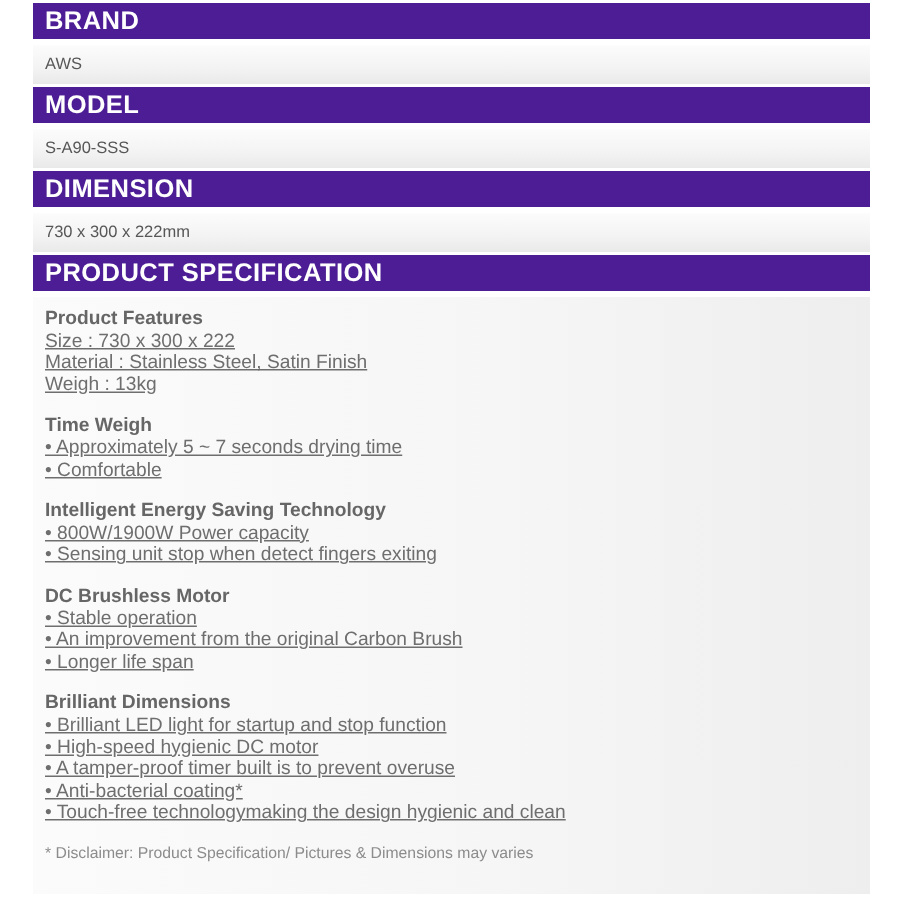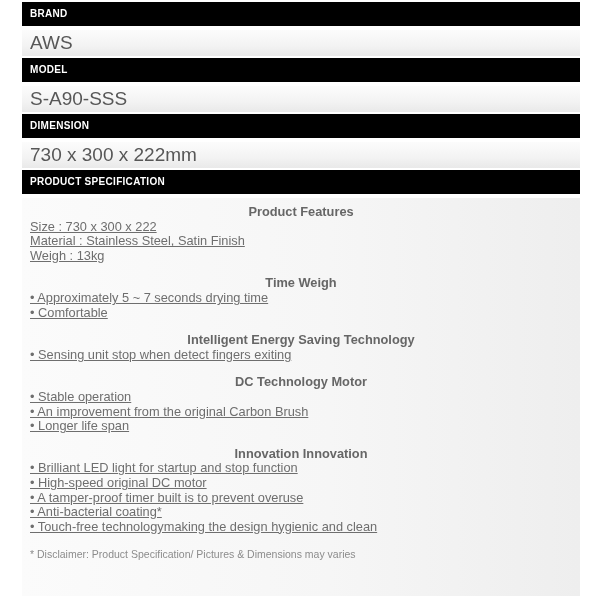--- a/index.html
+++ b/index.html
@@ -17,51 +17,50 @@
   }
   .sheet {
     position: absolute;
     left: 22px;
     top: 2px;
     width: 558px;
   }
   .hdr {
     height: 24px;
     line-height: 24px;
-    background: #000000;
+    background: #4c1d95;
     color: #ffffff;
-    font-size: 10px;
+    font-size: 17px;
     font-weight: bold;
     letter-spacing: 0.3px;
     padding-left: 8px;
     margin-bottom: 4px;
   }
   .val {
     height: 26px;
     line-height: 26px;
     background: linear-gradient(180deg, #fcfcfc 0%, #f3f3f3 60%, #e9e9e9 100%);
     color: #575757;
-    font-size: 19px;
+    font-size: 11px;
     padding-left: 8px;
     margin-bottom: 2px;
   }
   .spec {
     background: linear-gradient(90deg, #fbfbfb 0%, #f6f6f6 55%, #eeeeee 100%);
     min-height: 398px;
     padding: 7px 8px 0 8px;
     box-sizing: border-box;
     color: #6e6e6e;
     font-size: 12.8px;
     line-height: 14.6px;
   }
   .sec { margin: 0 0 13px 0; }
   .sec-title {
     font-weight: bold;
     color: #666666;
-    text-align: center;
   }
   .line { white-space: pre-wrap; text-decoration: underline; }
   .disclaimer {
     margin-top: 12px;
     font-size: 10.5px;
     color: #8c8c8c;
   }
 </style>
 </head>
 <body>
@@ -90,34 +89,35 @@
       </div>
 
       <div class="sec">
         <div class="sec-title">Time Weigh</div>
         <div class="line">• Approximately 5 ~ 7 seconds drying time</div>
         <div class="line">• Comfortable</div>
       </div>
 
       <div class="sec">
         <div class="sec-title">Intelligent Energy Saving Technology</div>
+        <div class="line">• 800W/1900W Power capacity</div>
         <div class="line">• Sensing unit stop when detect fingers exiting</div>
       </div>
 
       <div class="sec">
-        <div class="sec-title">DC Technology Motor</div>
+        <div class="sec-title">DC Brushless Motor</div>
         <div class="line">• Stable operation</div>
         <div class="line">• An improvement from the original Carbon Brush</div>
         <div class="line">• Longer life span</div>
       </div>
 
       <div class="sec">
-        <div class="sec-title">Innovation Innovation</div>
+        <div class="sec-title">Brilliant Dimensions</div>
         <div class="line">• Brilliant LED light for startup and stop function</div>
-        <div class="line">• High-speed original DC motor</div>
+        <div class="line">• High-speed hygienic DC motor</div>
         <div class="line">• A tamper-proof timer built is to prevent overuse</div>
         <div class="line">• Anti-bacterial coating*</div>
         <div class="line">• Touch-free technologymaking the design hygienic and clean</div>
       </div>
 
       <div class="disclaimer">* Disclaimer: Product Specification/ Pictures &amp; Dimensions may varies</div>
 
     </div>
   </div>
 </div>

